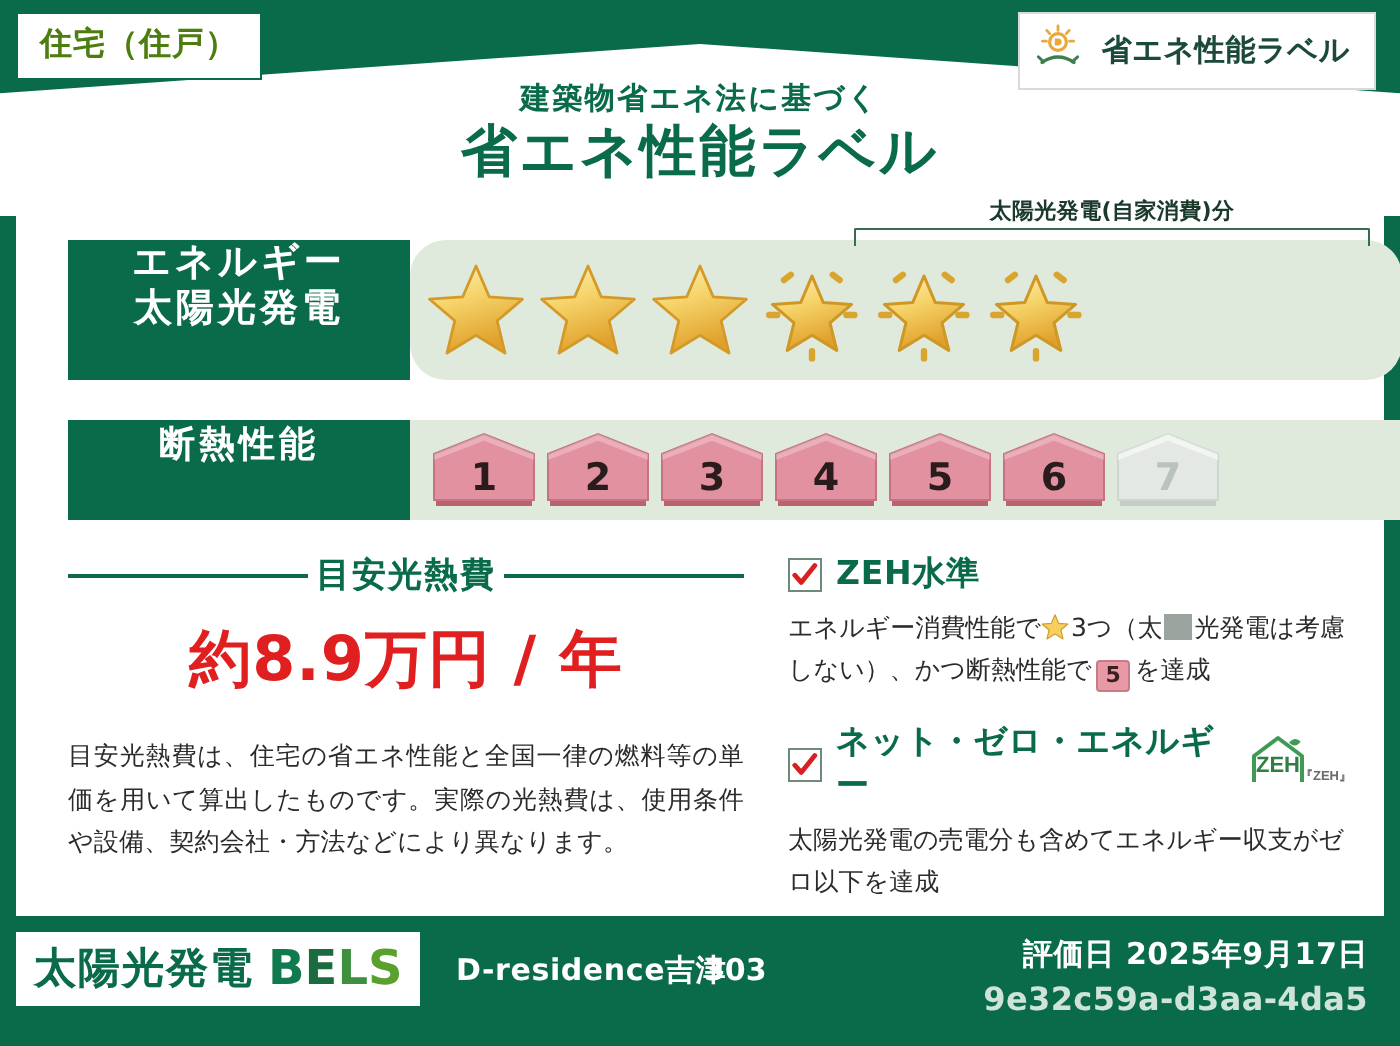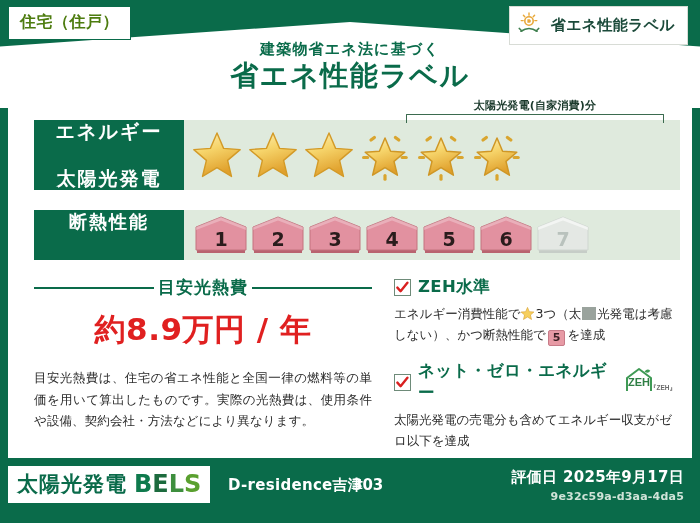--- a/index.html
+++ b/index.html
@@ -66,36 +66,36 @@
     position:absolute;left:8px;top:98px;width:684px;height:360px;
     background:#ffffff;
     box-sizing:border-box;
   }
 
   
   .perf-row{
     position:absolute;left:26px;display:flex;align-items:stretch;
   }
   .perf-label{
-    width:150px;background:#0a6b4a;color:#ffffff;
-    display:flex;flex-direction:column;align-items:center;justify-content:space-between;
+    width:171px;background:#0a6b4a;color:#ffffff;
+    display:flex;flex-direction:column;align-items:center;justify-content:flex-start;
     font-weight:bold;letter-spacing:2px;
     box-sizing:border-box;
   }
   .perf-body{
     background:#dfeadd;
     display:flex;align-items:center;
     box-sizing:border-box;
     position:relative;
   }
 
   
   #energy-row{top:22px;}
   #energy-row .perf-label{height:70px;font-size:19px;line-height:1.22;}
-  #energy-row .perf-body{width:496px;height:70px;padding-left:6px;gap:2px;}
+  #energy-row .perf-body{width:496px;height:70px;padding-left:6px;gap:2px;border-radius:18px;}
 
   
   #insul-row{top:112px;}
   #insul-row .perf-label{height:50px;font-size:18px;}
   #insul-row .perf-body{width:496px;height:50px;padding-left:10px;gap:3px;}
 
   
   .solar-anno{
     position:absolute;left:222px;top:-22px;width:258px;
     text-align:center;
@@ -198,21 +198,21 @@
   .bldg-unit{
     position:absolute;left:352px;top:18px;
     font-size:15px;font-weight:bold;color:#ffffff;
   }
   .eval-date{
     position:absolute;right:16px;top:10px;
     font-size:15px;font-weight:bold;color:#ffffff;letter-spacing:.3px;
   }
   .eval-id{
     position:absolute;right:16px;top:32px;
-    font-size:11px;font-weight:bold;color:#cfe3d8;letter-spacing:.2px;
+    font-size:16px;font-weight:bold;color:#cfe3d8;letter-spacing:.2px;
   }
 </style>
 </head>
 <body>
 
 <div class="label-root">
 
   <div class="roof">
     <div class="roof-white"></div>
   </div>

